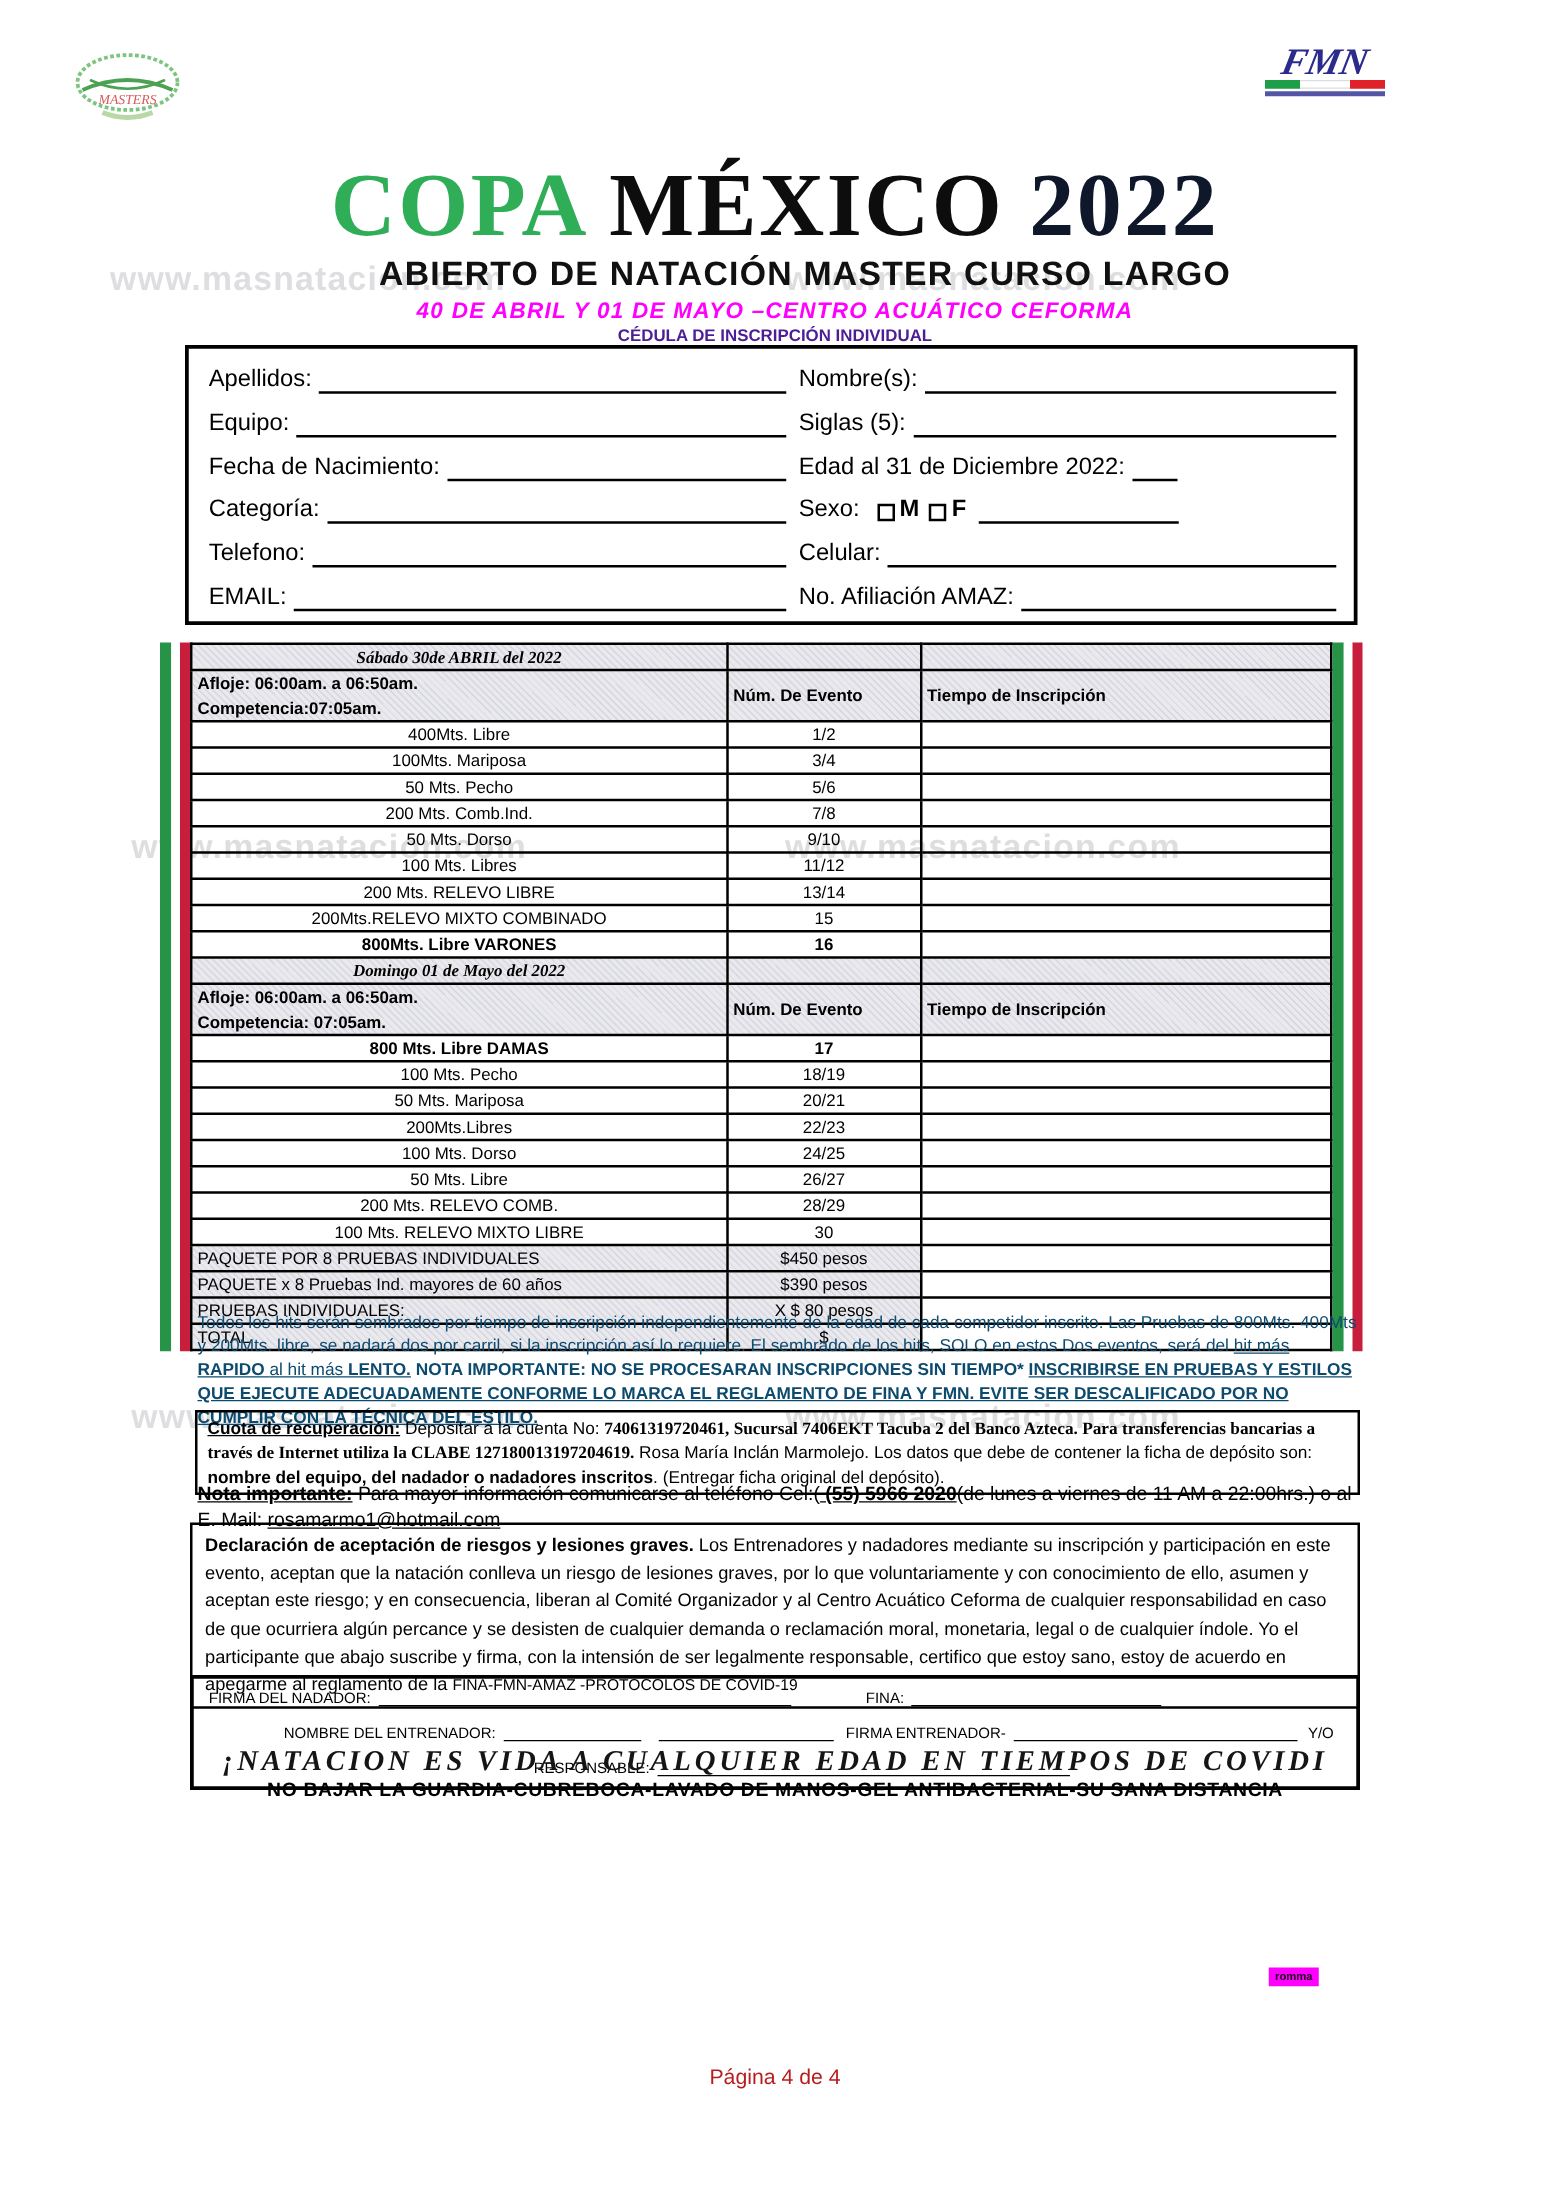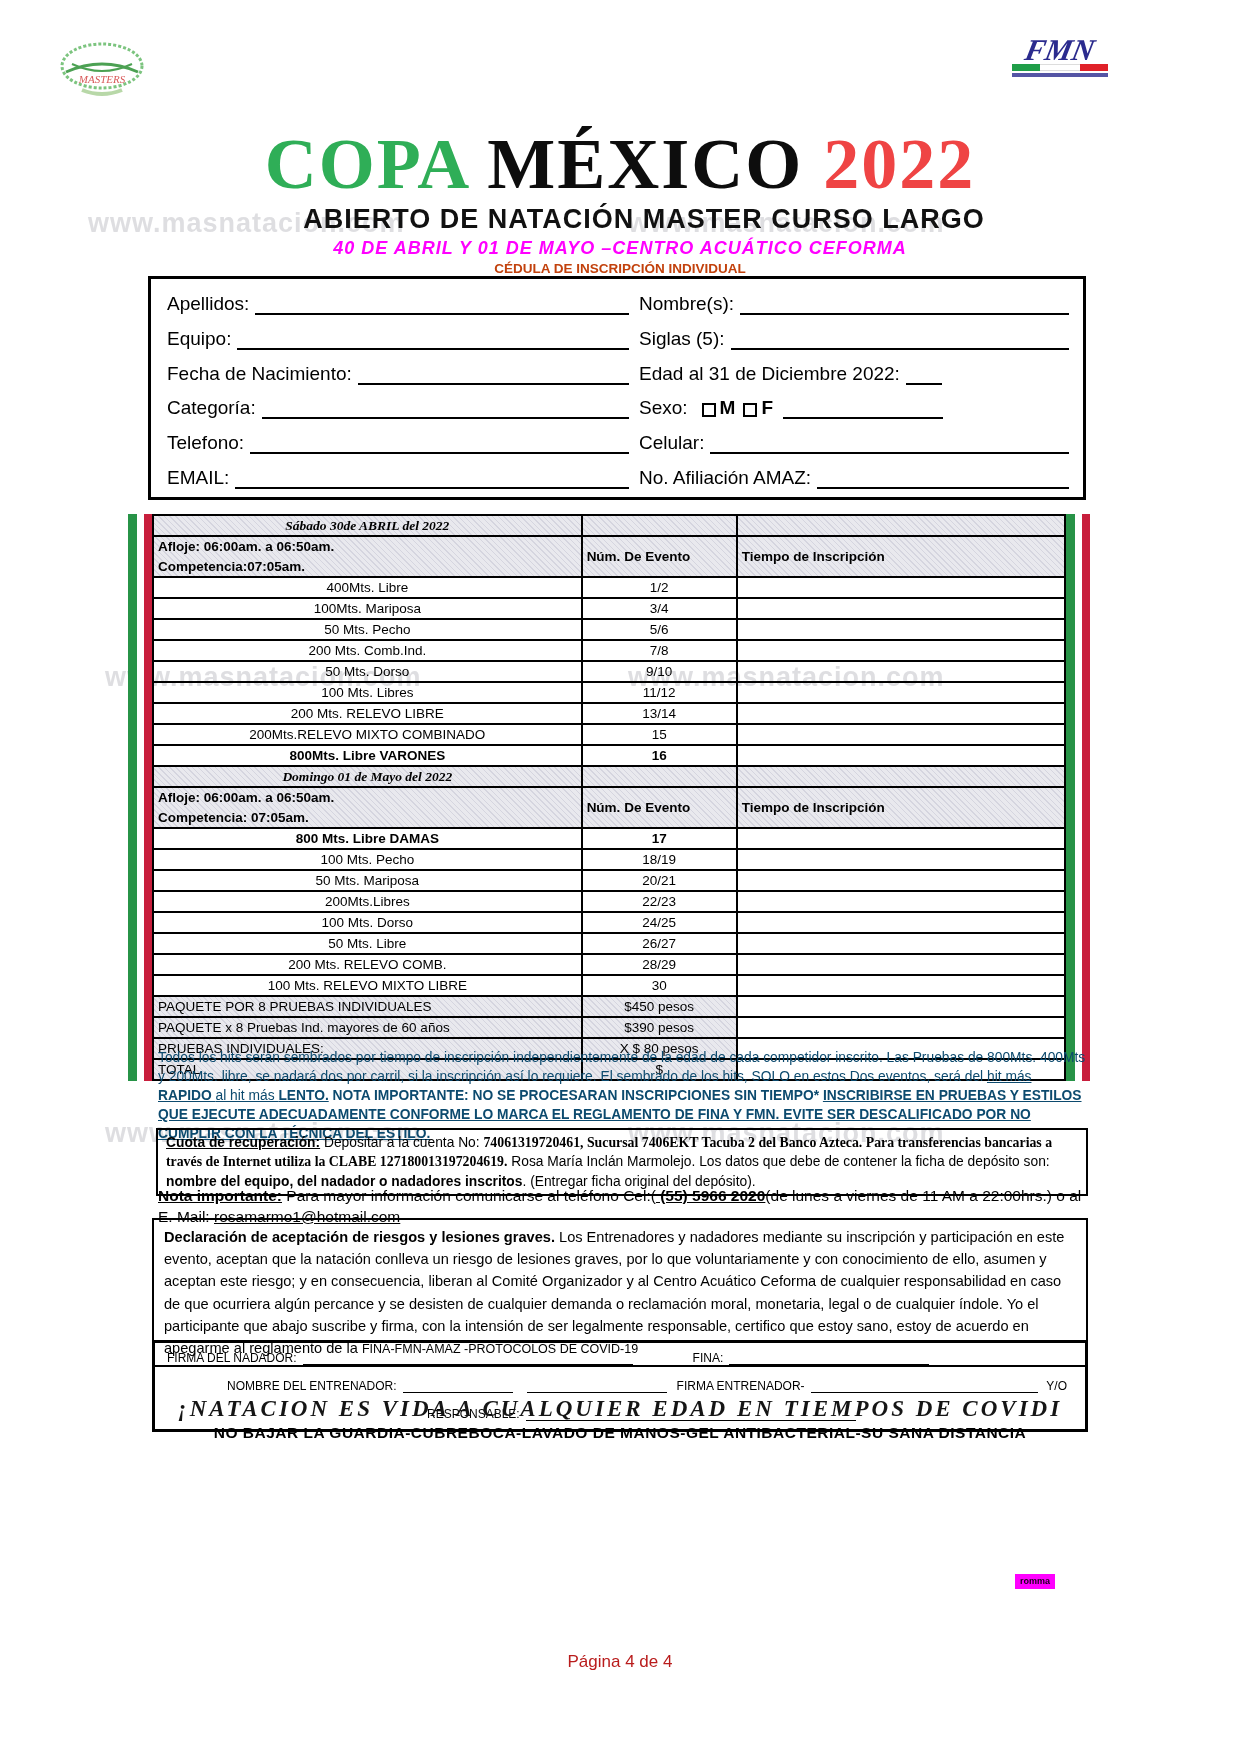--- a/index.html
+++ b/index.html
@@ -14,24 +14,24 @@
   .masters-logo { position:absolute; left:52px; top:28px; width:100px; height:92px; }
   .fmn-logo { position:absolute; left:1012px; top:36px; width:96px; text-align:center; }
   .fmn-text { font-family:"Liberation Serif", serif; font-style:italic; font-weight:bold; font-size:30px; color:#2b2b8e; transform:skewX(-12deg); line-height:0.9; }
   .fmn-flag { display:flex; height:7px; margin-top:1px; border:0; }
   .fmn-flag .g { flex:1; background:#1f9e48; } .fmn-flag .w { flex:1.4; background:#fff; border-top:1px solid #ddd; border-bottom:1px solid #ddd; } .fmn-flag .r { flex:1; background:#e02129; }
   .fmn-sub { height:4px; background:#2b2b8e; margin-top:2px; opacity:.8; }
 
   
   .title-block { position:absolute; left:0; top:128px; width:100%; text-align:center; }
   .main-title { font-family:"Liberation Serif", serif; font-weight:bold; font-size:72px; letter-spacing:2px; line-height:1; }
-  .t-green { color:#2fae57; } .t-black { color:#0d0d0d; } .t-red { color:#ef4444; }
+  .t-green { color:#2fae57; } .t-black { color:#0d0d0d; } .t-red { color:#0f172a; }
   .subtitle { margin-top:4px; font-size:27px; font-weight:bold; letter-spacing:1px; color:#111;margin-left:48px; }
   .dates { margin-top:3px; font-size:18px; font-weight:bold; font-style:italic; color:#ff00ff; letter-spacing:1px; }
-  .cedula { margin-top:2px; font-size:13.5px; font-weight:bold; color:#c2410c; }
+  .cedula { margin-top:2px; font-size:13.5px; font-weight:bold; color:#4c1d95; }
 
   
   .form-box { position:absolute; left:148px; top:276px; width:938px; height:224px; border:3px solid #000; padding:14px 14px 8px 16px; display:flex; flex-direction:column; justify-content:space-between; }
   .form-row { display:flex; align-items:flex-end; font-size:19px; }
   .fcell { display:flex; align-items:flex-end; }
   .fcell-l { width:472px; padding-right:10px; }
   .fcell-r { flex:1; }
   .flabel { white-space:nowrap; padding-right:6px; }
   .fline { border-bottom:2px solid #000; flex:1; height:22px; min-width:20px; }
   .fline-short { flex:0 0 36px; }

